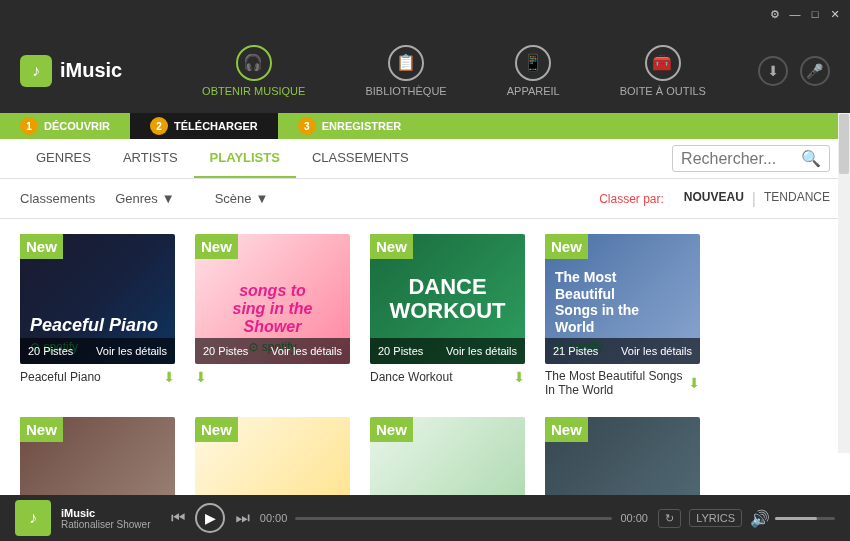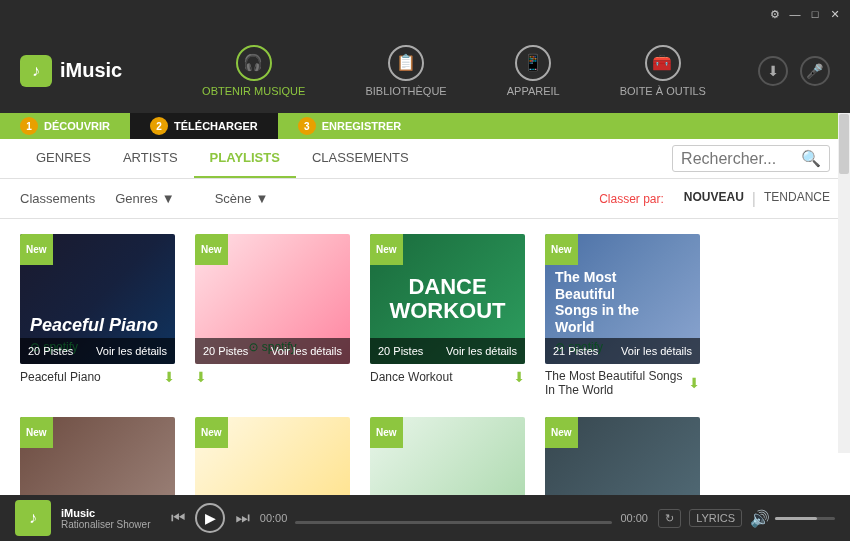--- a/index.html
+++ b/index.html
@@ -211,23 +211,23 @@
       height: 130px;
       position: relative;
       border-radius: 2px;
       overflow: hidden;
     }
     .new-badge {
       position: absolute;
       top: 0; left: 0;
       background: #8DC63F;
       color: white;
-      font-size: 10px;
+      font-size: 15px;
       font-weight: bold;
-      padding: 10px 6px;
+      padding: 4px 6px;
       z-index: 2;
     }
     .playlist-footer {
       background: rgba(0,0,0,0.6);
       position: absolute;
       bottom: 0; left: 0; right: 0;
       height: 26px;
       display: flex;
       align-items: center;
       justify-content: space-between;
@@ -325,21 +325,21 @@
     .player-controls .play-btn {
       width: 30px; height: 30px;
       border: 2px solid #aaa;
       border-radius: 50%;
       display: flex; align-items: center; justify-content: center;
       color: white; cursor: pointer; font-size: 14px;
     }
     .progress-section {
       flex: 1;
       display: flex;
-      align-items: flex-end;
+      align-items: center;
       gap: 8px;
     }
     .time-label {
       font-size: 11px;
       color: #aaa;
     }
     .progress-bar {
       flex: 1;
       height: 3px;
       background: #555;
@@ -491,20 +491,21 @@
       <div class="playlist-info">
         <span class="playlist-title">Peaceful Piano</span>
         <span class="download-icon">⬇</span>
       </div>
     </div>
 
     <div class="playlist-card">
       <div class="playlist-thumb thumb-shower">
         <span class="new-badge">New</span>
         <div style="width:100%;text-align:center">
+          <div class="thumb-text-pink">songs to<br>sing in the<br><em>Shower</em></div>
           <div style="color:#1DB954;font-size:12px;margin-top:4px">⊙ spotify</div>
         </div>
         <div class="playlist-footer">
           <span>20 Pistes</span>
           <span>Voir les détails</span>
         </div>
       </div>
       <div class="playlist-info">
         <span class="download-icon">⬇</span>
       </div>

